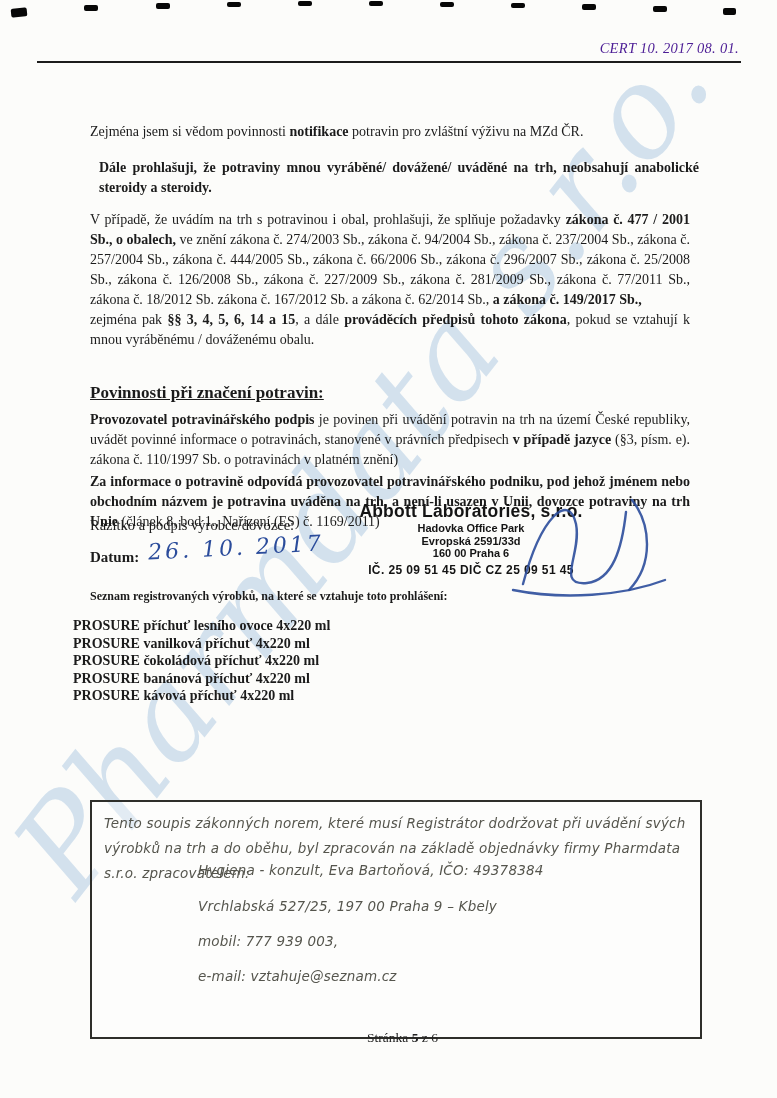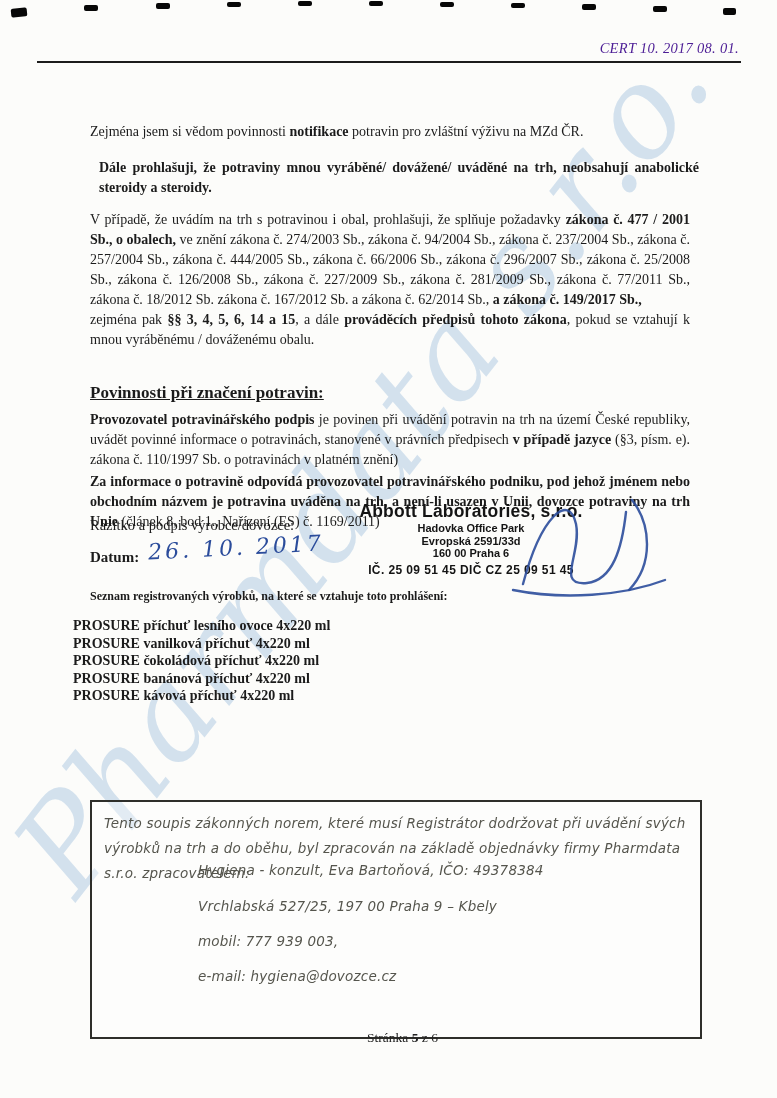--- a/index.html
+++ b/index.html
@@ -151,18 +151,18 @@
     <div class="product-item">PROSURE čokoládová příchuť 4x220 ml</div>
     <div class="product-item">PROSURE banánová příchuť 4x220 ml</div>
     <div class="product-item">PROSURE kávová příchuť 4x220 ml</div>
   </div>
 
   <div class="note-box">
     <div class="note-intro">Tento soupis zákonných norem, které musí Registrátor dodržovat při uvádění svých výrobků na trh a do oběhu, byl zpracován na základě objednávky firmy Pharmdata s.r.o. zpracovatelem:</div>
     <div class="note-line note-line-0">Hygiena - konzult, Eva Bartoňová, IČO:  49378384</div>
     <div class="note-line note-line-1">Vrchlabská 527/25, 197 00   Praha 9 – Kbely</div>
     <div class="note-line note-line-2">mobil: 777 939 003,</div>
-    <div class="note-line note-line-3">e-mail: hygiena@dovozce.cz</div>
+    <div class="note-line note-line-3">e-mail: vztahuje@seznam.cz</div>
   </div>
 
   <div class="page-footer"><span>Stránka </span><span class="b">5</span><span> z </span><span>6</span></div>
 
 </div>
 
 </body></html>

